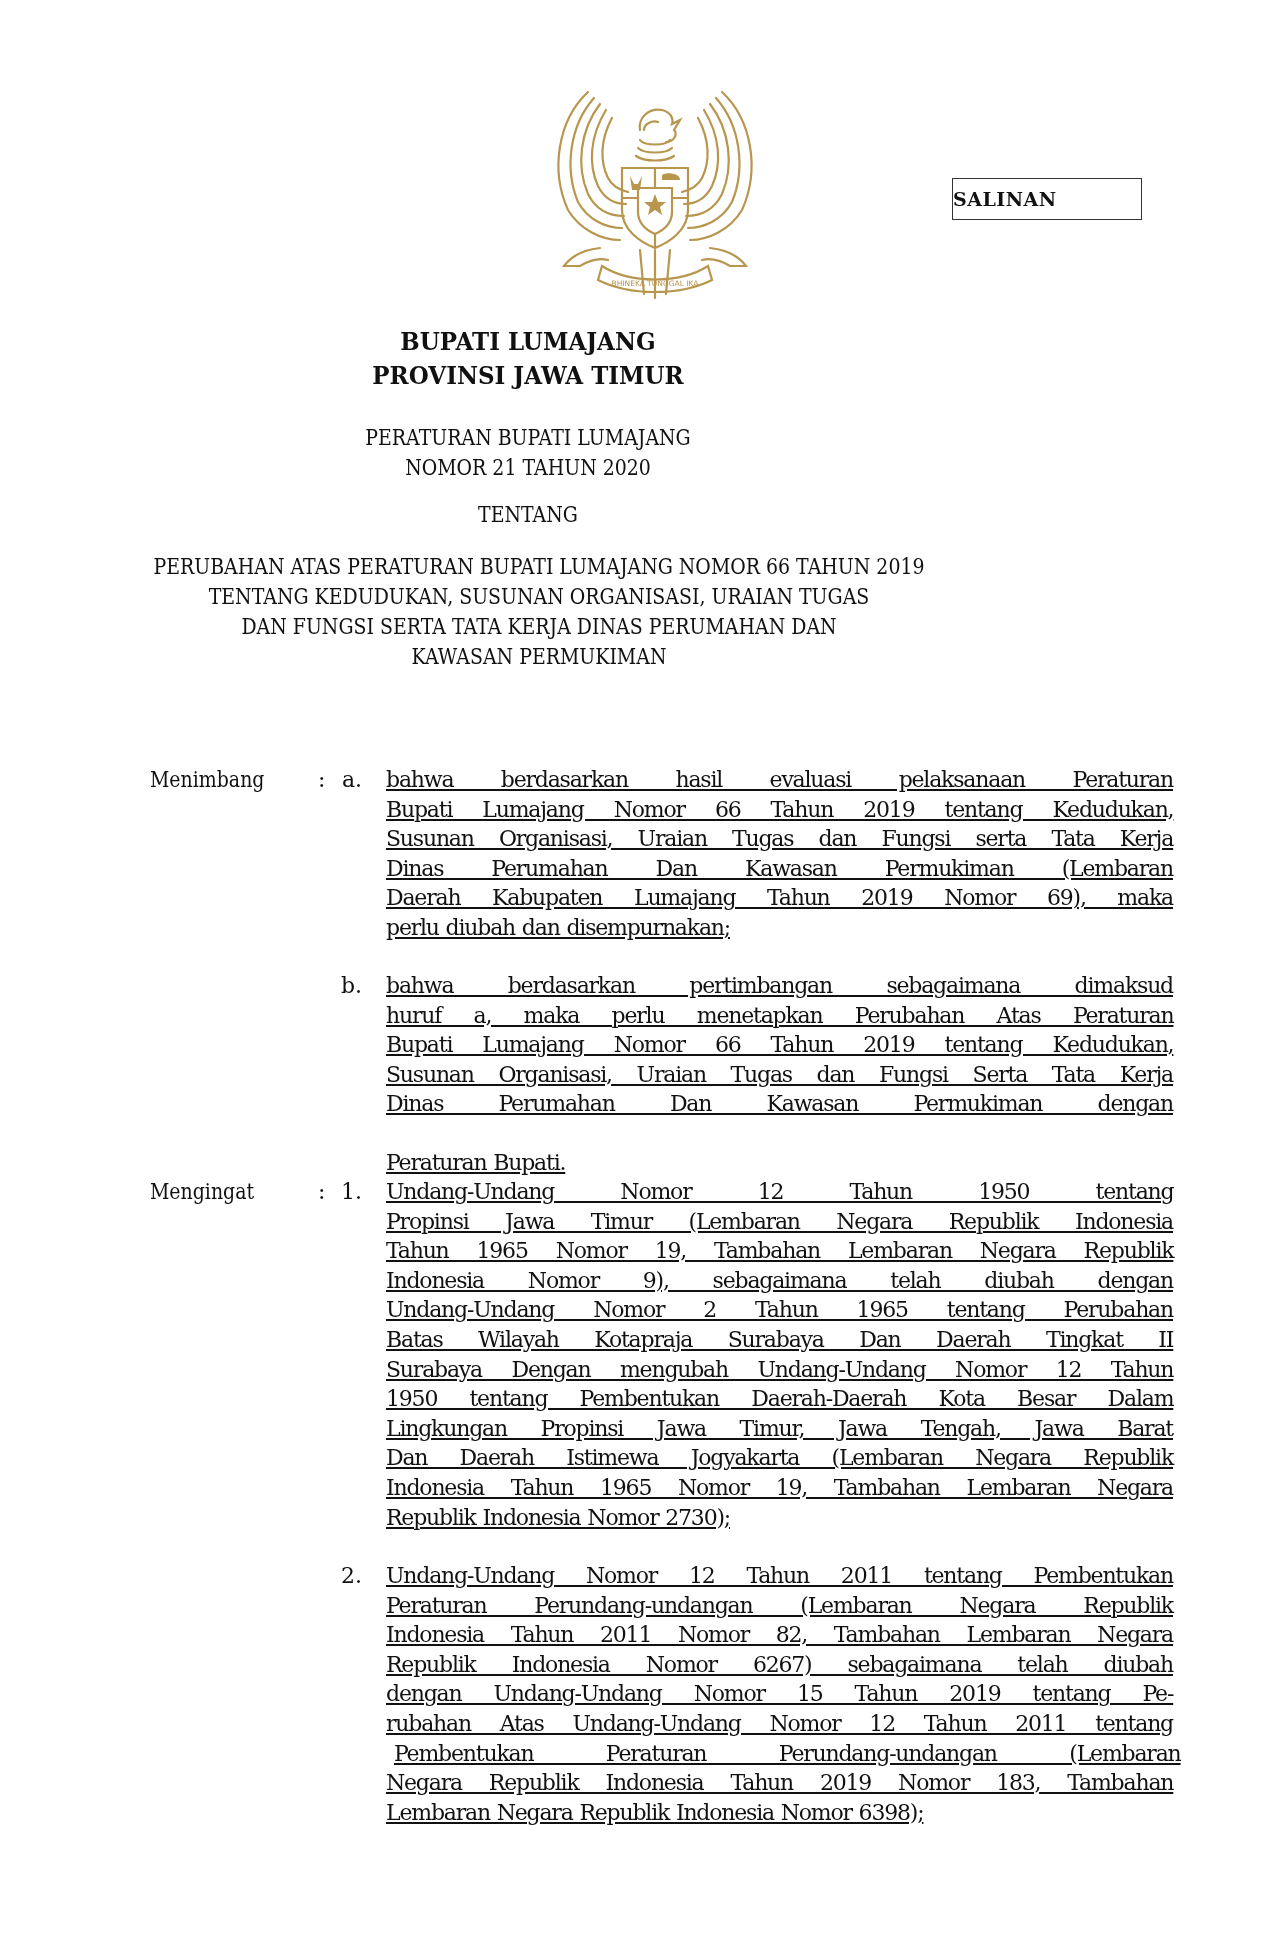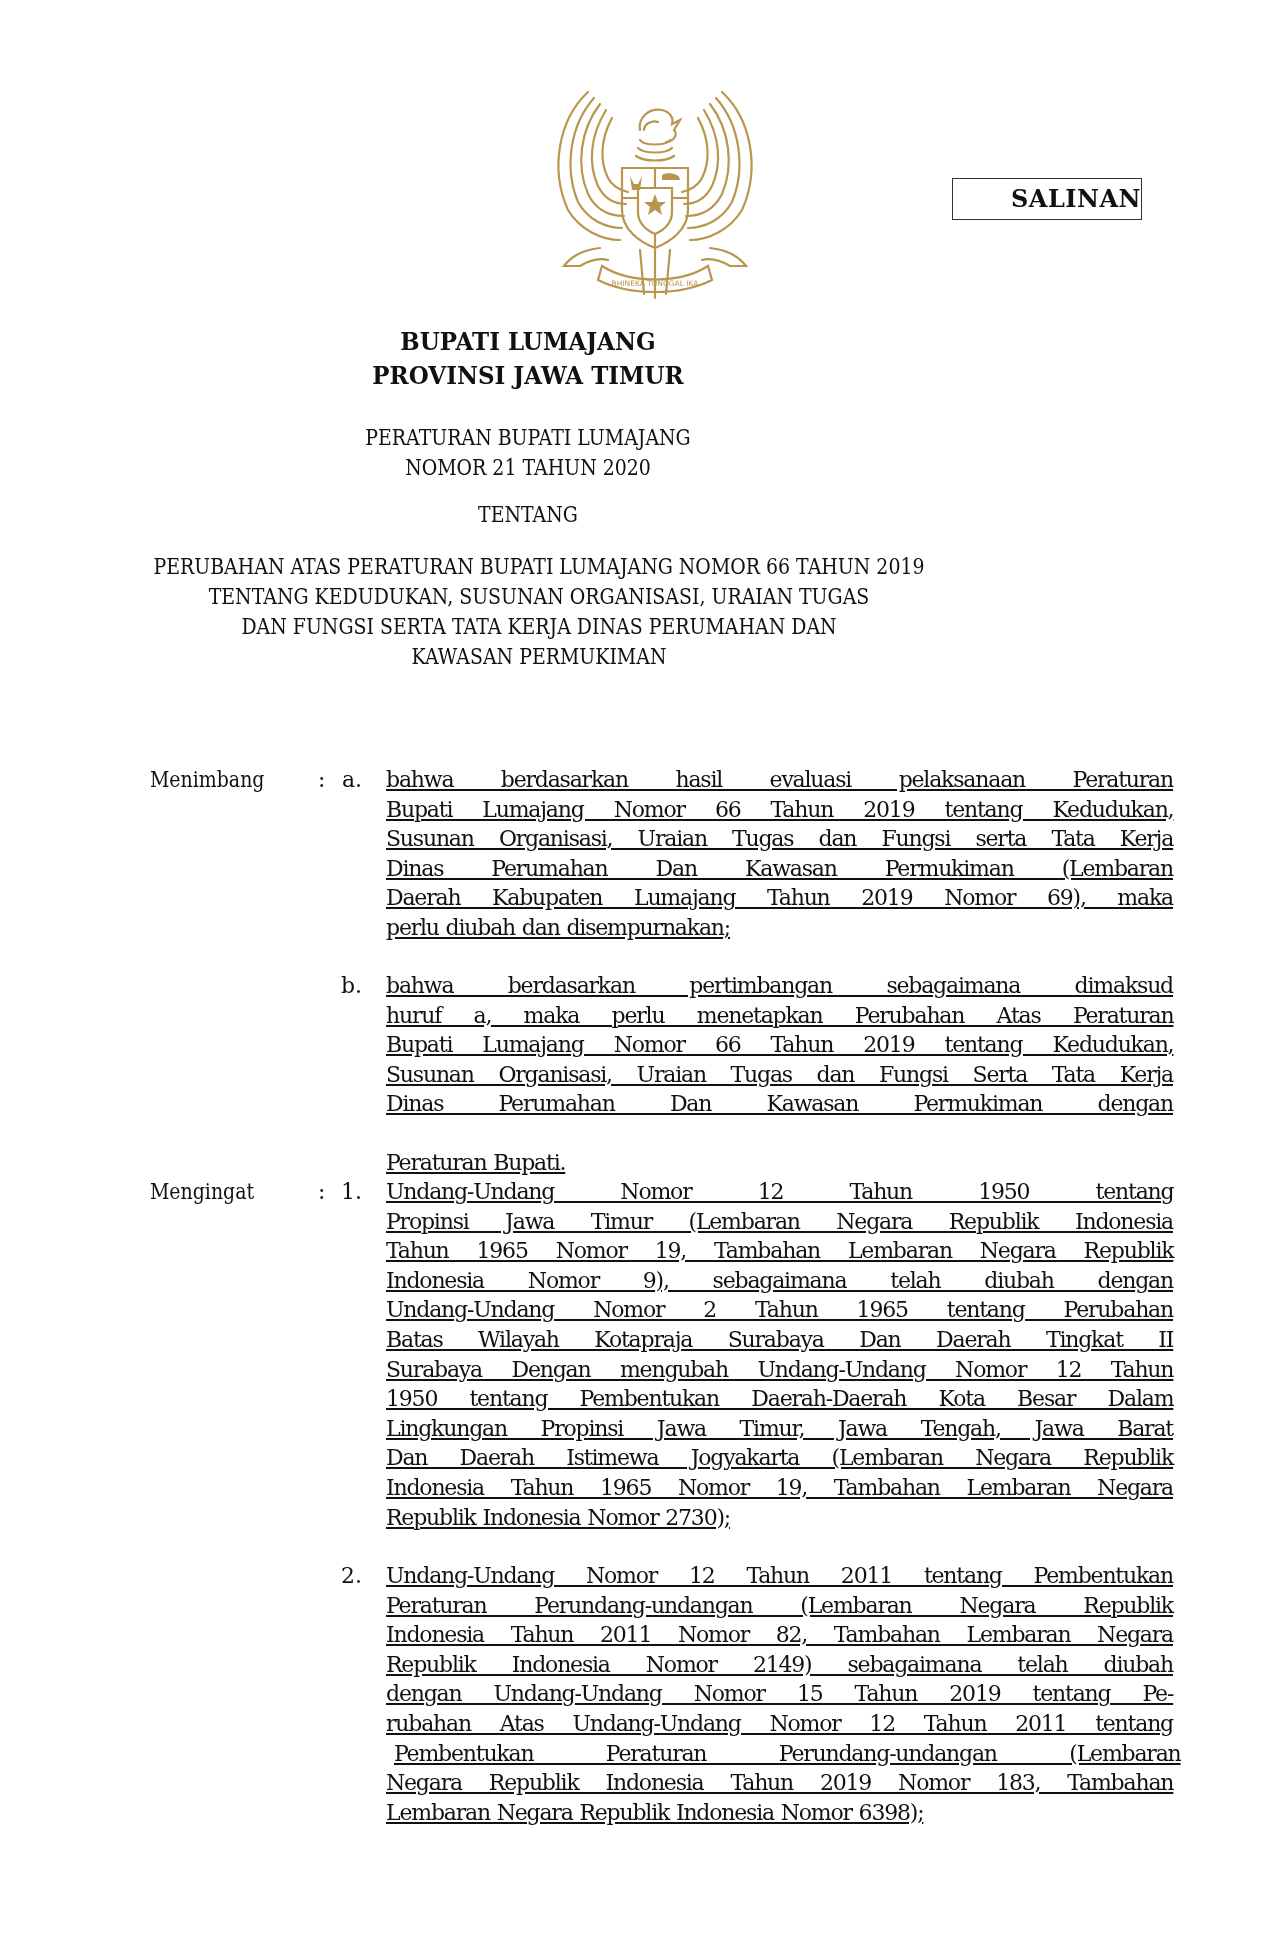--- a/index.html
+++ b/index.html
@@ -3,22 +3,22 @@
 <meta charset="utf-8">
 <style>
   html, body { margin: 0; padding: 0; background: #ffffff; }
   body { width: 1275px; height: 1950px; position: relative; overflow: hidden;
          font-family: "DejaVu Serif", "Liberation Serif", serif; color: #111; }
   .page { position: absolute; left: 0; top: 0; width: 1275px; height: 1950px; }
 
   .emblem { position: absolute; left: 540px; top: 80px; width: 230px; height: 222px; }
 
   .salinan { position: absolute; left: 952px; top: 178px; width: 190px; height: 42px;
-             border: 1.5px solid #333; box-sizing: border-box; text-align: right;
-             font-family: "DejaVu Serif", serif; font-weight: bold; font-size: 24px;
+             border: 1.5px solid #333; box-sizing: border-box; text-align: left;
+             font-family: "DejaVu Serif", serif; font-weight: bold; font-size: 19px;
              line-height: 40px; letter-spacing: 0.5px; }
 
   .center { position: absolute; left: 0; width: 1056px; text-align: center; }
   .title-bold { font-weight: bold; font-size: 25px; line-height: 34px; top: 325px; }
   .title-bold div { transform: scaleX(0.92); }
   .subtitle { font-size: 22px; line-height: 30px; }
   .sub1 { top: 423px; }
   .tentang { top: 500px; }
   .about { top: 552px; margin-left: 11px; }
   .rahmat { top: 654px; }
@@ -149,21 +149,21 @@
       <span class="ln last" style="display: block;">Republik Indonesia Nomor 2730);</span>
     </div>
   </div>
 
   <div class="row" style="top:1561px;">
     <span class="marker">2.</span>
     <div class="body condensed">
       <span class="ln" style="display: block; word-spacing: 26px;">Undang-Undang Nomor 12 Tahun 2011 tentang Pembentukan</span>
       <span class="ln" style="display: block; word-spacing: 42px;">Peraturan Perundang-undangan (Lembaran Negara Republik</span>
       <span class="ln" style="display: block; word-spacing: 20.8571px;">Indonesia Tahun 2011 Nomor 82, Tambahan Lembaran Negara</span>
-      <span class="ln" style="display: block; word-spacing: 30.1667px;">Republik Indonesia Nomor 2149) sebagaimana telah diubah</span>
+      <span class="ln" style="display: block; word-spacing: 30.1667px;">Republik Indonesia Nomor 6267) sebagaimana telah diubah</span>
       <span class="ln" style="display: block; word-spacing: 26.2857px;">dengan Undang-Undang Nomor 15 Tahun 2019 tentang Pe-</span>
       <span class="ln" style="display: block; word-spacing: 23px;">rubahan Atas Undang-Undang Nomor 12 Tahun 2011 tentang</span>
       <span class="ln" style="display: block; word-spacing: 66.6667px; margin-left: 8px;">Pembentukan Peraturan Perundang-undangan (Lembaran</span>
       <span class="ln" style="display: block; word-spacing: 21.1429px;">Negara Republik Indonesia Tahun 2019 Nomor 183, Tambahan</span>
       <span class="ln last" style="display: block;">Lembaran Negara Republik Indonesia Nomor 6398);</span>
     </div>
   </div>
 
 </div>
 

